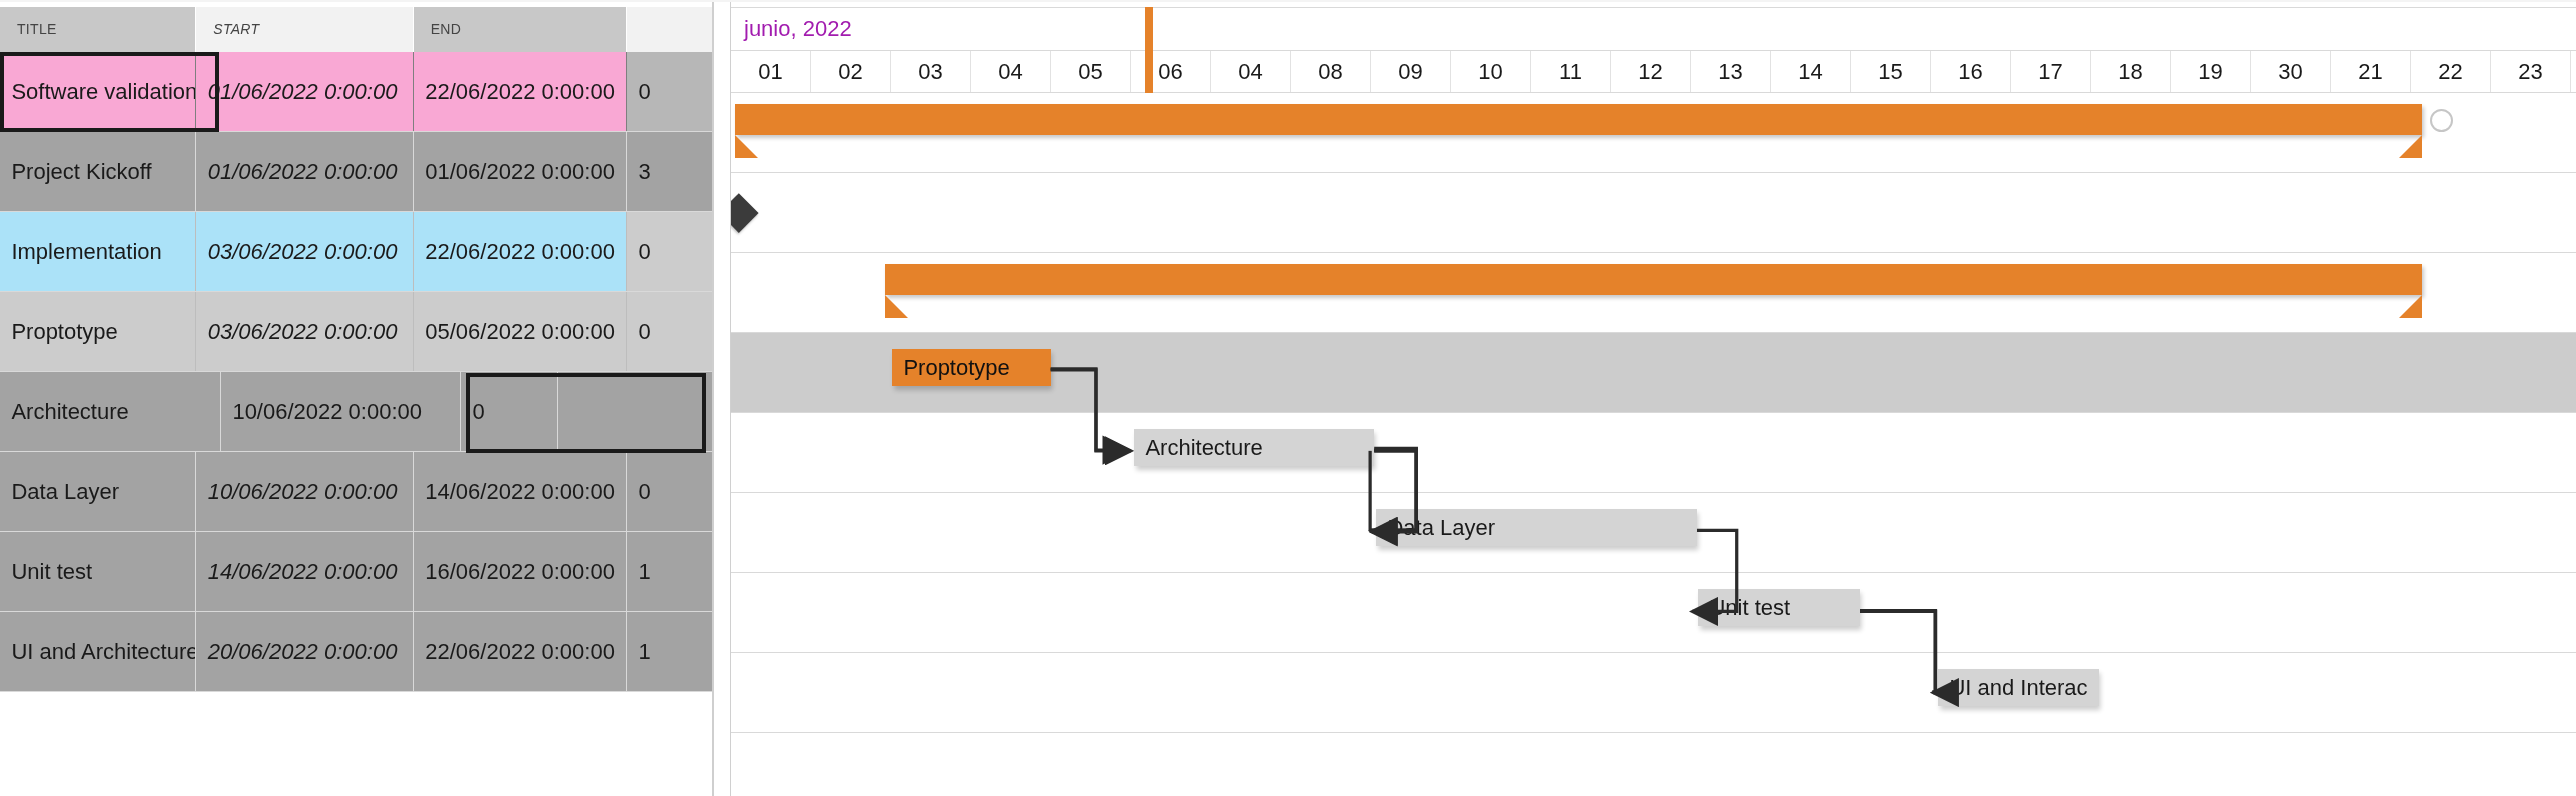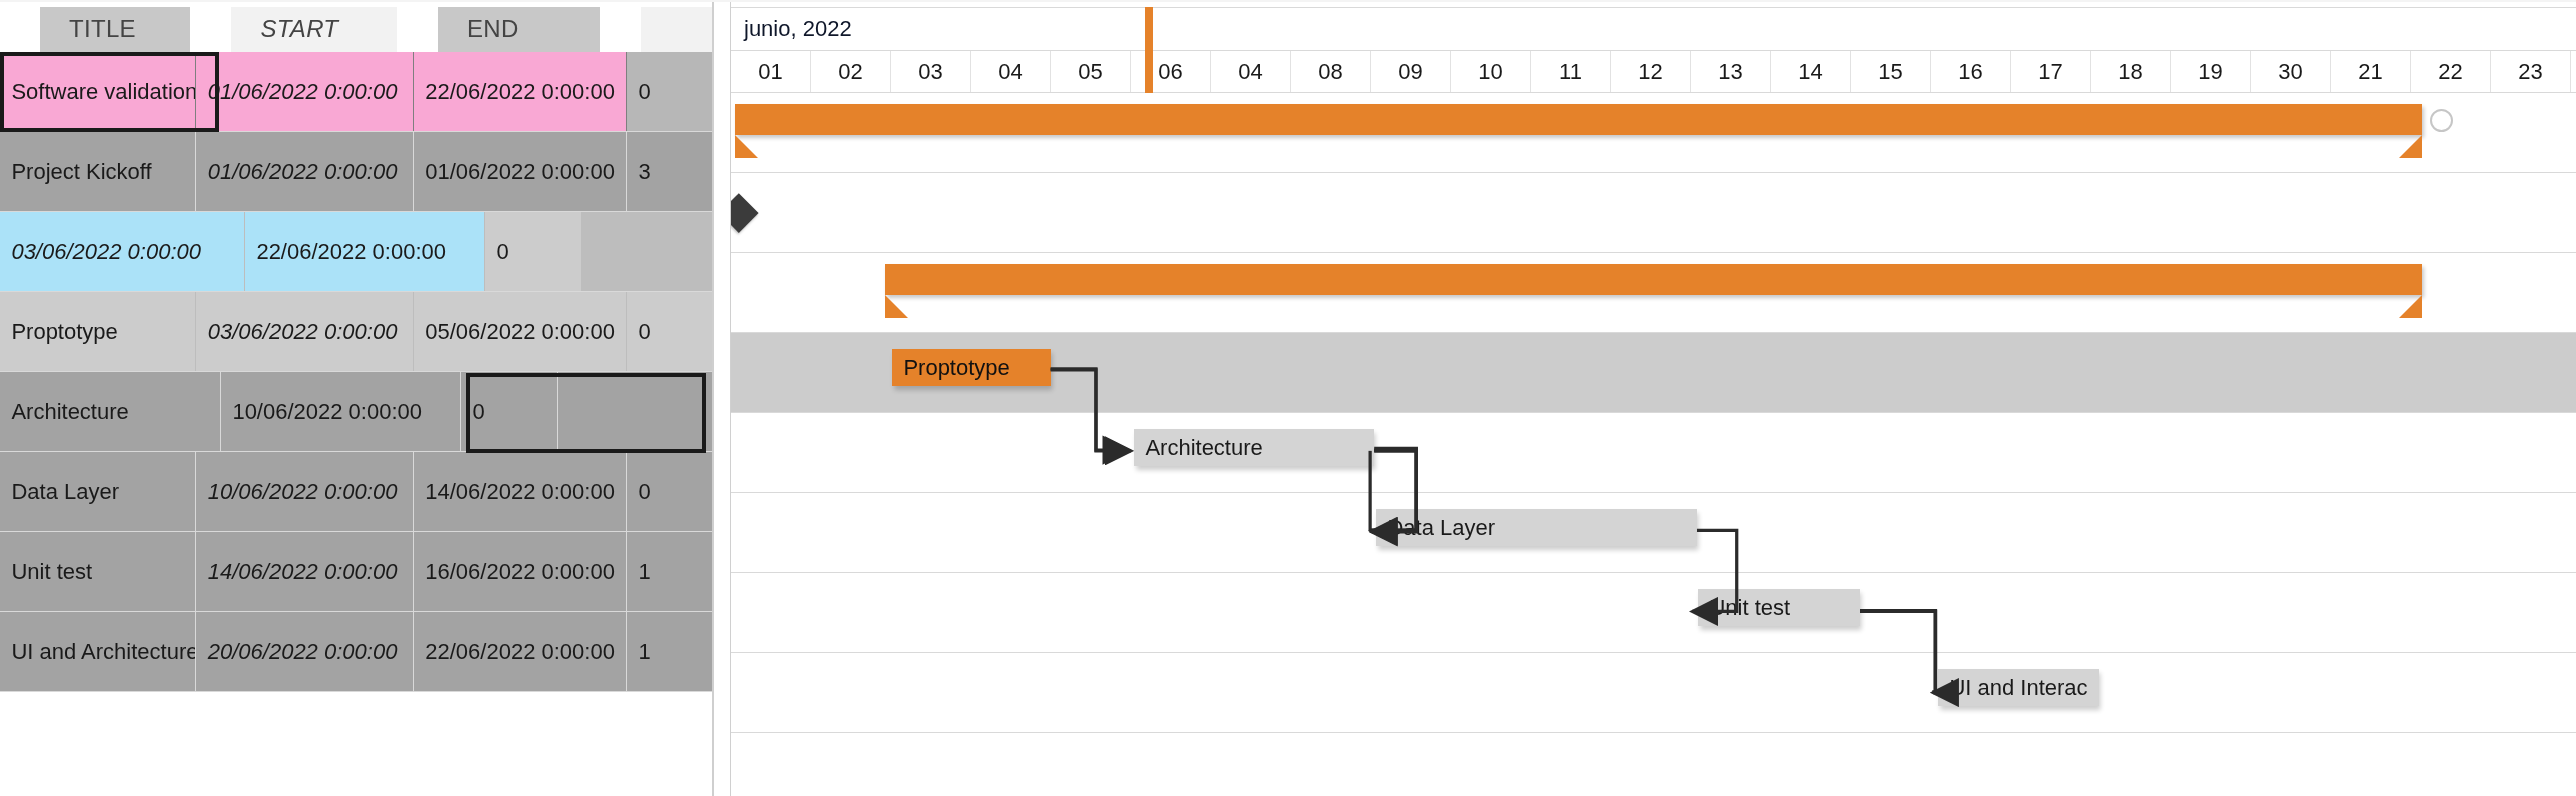--- a/index.html
+++ b/index.html
@@ -31,28 +31,27 @@
     position: absolute;
     left: 0; top: 4.9px;
     height: 45px;
     width: 714px;
     display: flex;
   }
   .hcell {
     box-sizing: border-box;
     display: flex;
     align-items: center;
-    padding-left: 29px;
-    font-size: 24px;
+    padding-left: 17px;
+    font-size: 14px;
     color: #444444;
     letter-spacing: 0.3px;
     height: 45px;
     background: #c8c8c8;
     border-right: 1.6px solid #ffffff;
-    margin-left: 40px;
   }
   .hcell.alt { background: #f2f2f2; }
 
   #grid-body {
     position: absolute;
     left: 0; top: 50px;
     width: 714px;
   }
   .grow {
     position: relative;
@@ -130,21 +129,21 @@
     width: 1846px;
     box-sizing: border-box;
     border-bottom: 1.6px solid #d9d9d9;
     border-top: 1.6px solid #d9d9d9;
     display: flex;
     align-items: center;
   }
   #month-label {
     padding-left: 13px;
     font-size: 22px;
-    color: #0f172a;
+    color: #a21caf;
   }
   #day-row {
     position: absolute;
     left: 0; top: 49px;
     height: 42px;
     width: 1846px;
     display: flex;
     box-sizing: border-box;
     border-bottom: 1.6px solid #d9d9d9;
   }
@@ -276,20 +275,21 @@
       </div>
 
       <div class="grow">
         <div class="gcell c-title">Project Kickoff</div>
         <div class="gcell c-start">01/06/2022 0:00:00</div>
         <div class="gcell c-end">01/06/2022 0:00:00</div>
         <div class="gcell c-extra">3</div>
       </div>
 
       <div class="grow sel-light">
+        <div class="gcell c-title">Implementation</div>
         <div class="gcell c-start">03/06/2022 0:00:00</div>
         <div class="gcell c-end">22/06/2022 0:00:00</div>
         <div class="gcell c-extra">0</div>
       </div>
 
       <div class="grow sel-gray">
         <div class="gcell c-title">Proptotype</div>
         <div class="gcell c-start">03/06/2022 0:00:00</div>
         <div class="gcell c-end">05/06/2022 0:00:00</div>
         <div class="gcell c-extra">0</div>

